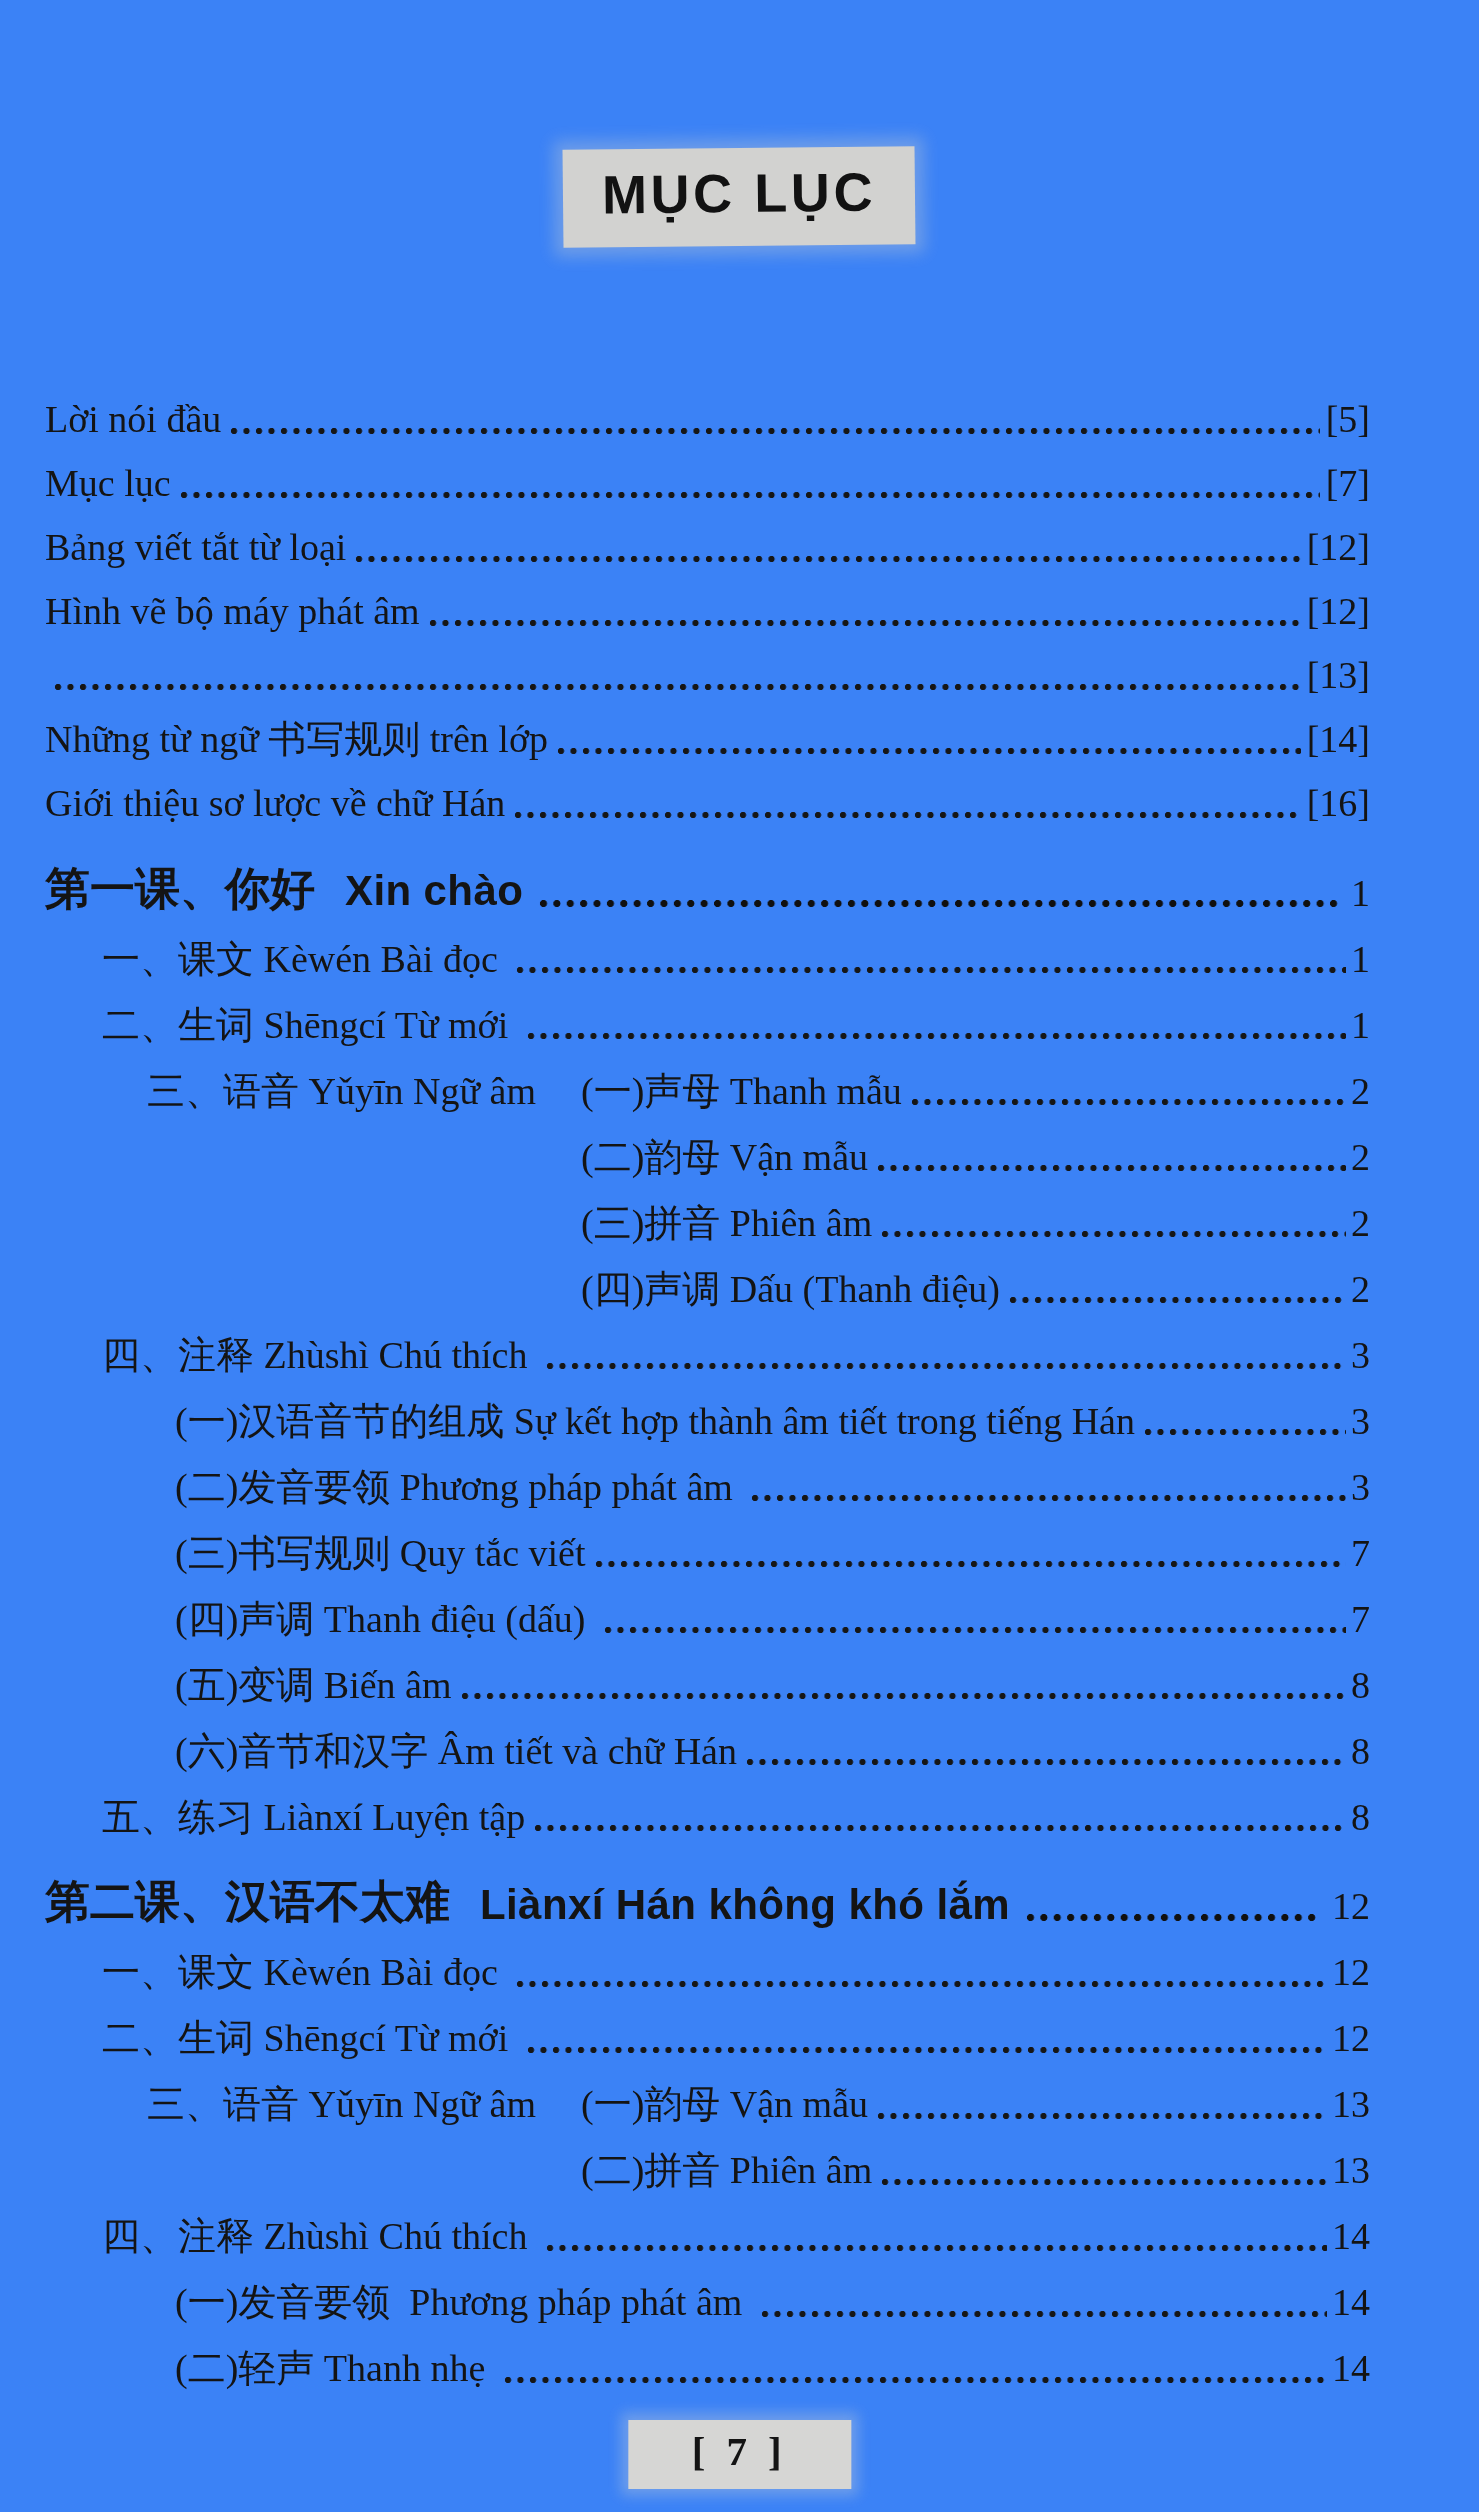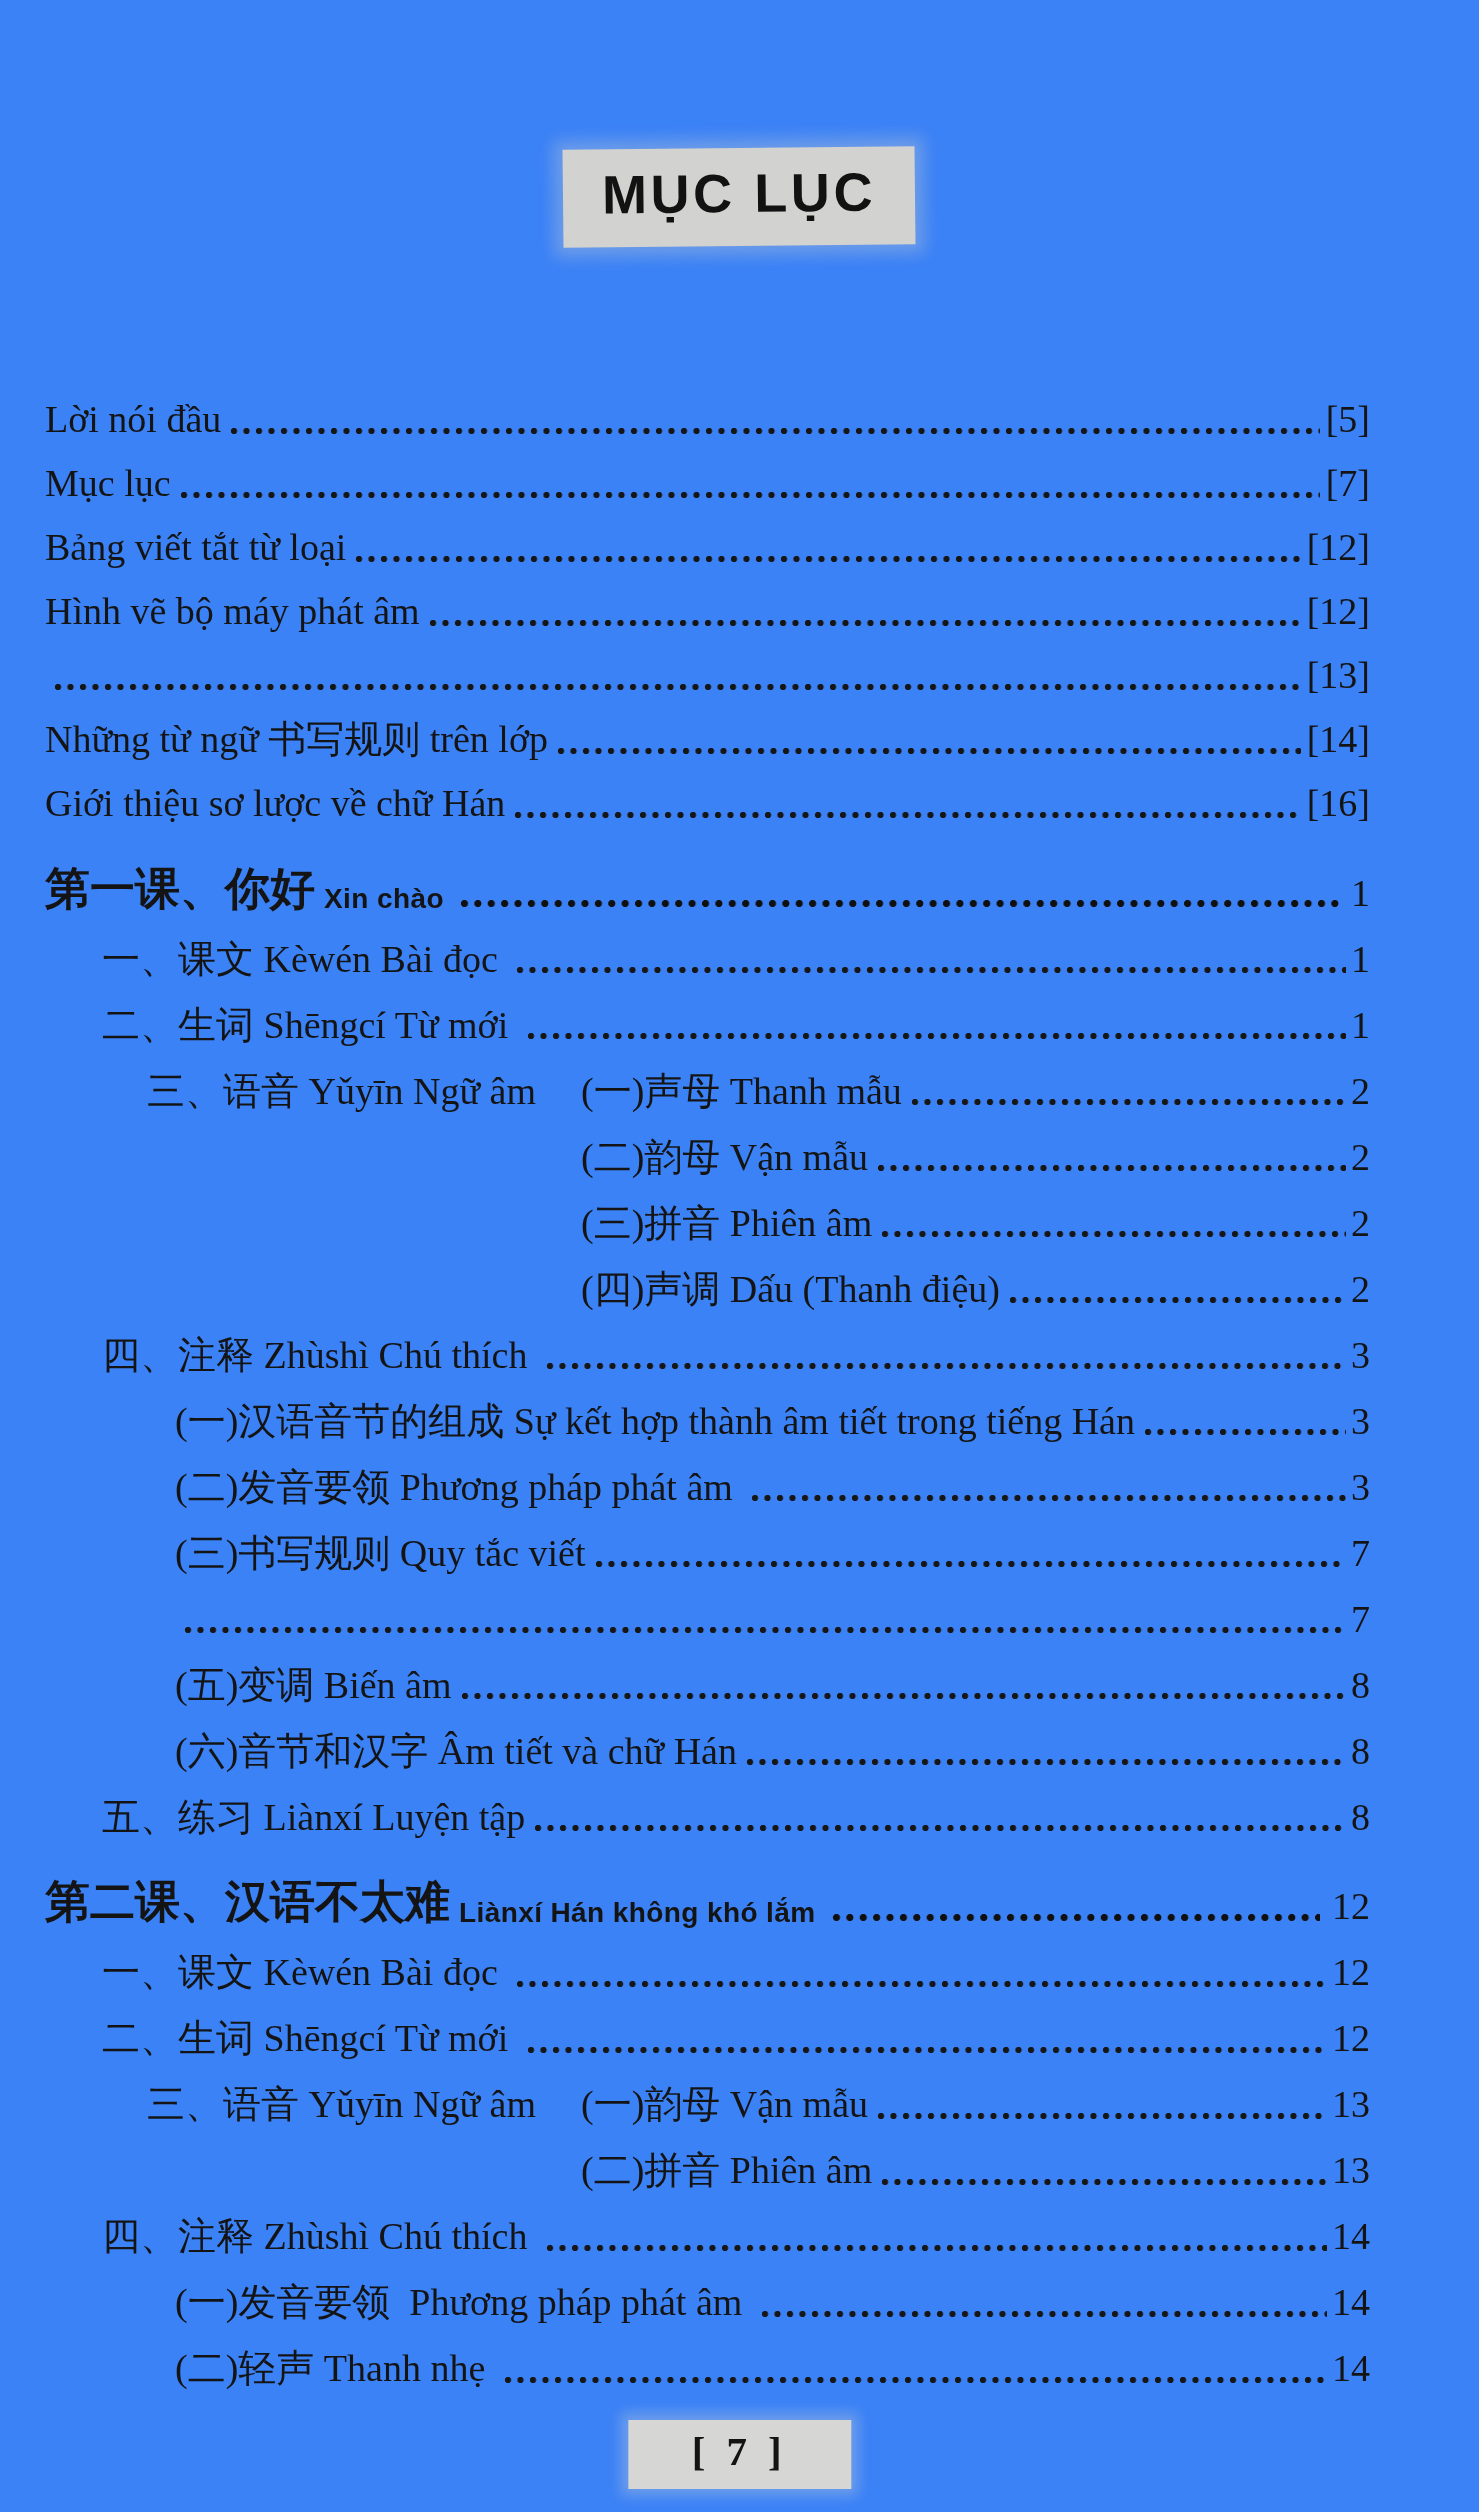--- a/index.html
+++ b/index.html
@@ -58,22 +58,22 @@
     background-size: 13.4px 9px;
   }
   .ind1 { padding-left: 57px; text-align: center; }
   .ind2 { padding-left: 130px; }
   .grp-cell { width: 479px; flex-shrink: 0; display: inline-block; margin-top: 16px; }
   .lesson-title { height: 79px; margin-top: 10.7px; font-weight: 700; gap: 7px; }
   .lt-cn { font-size: 45px; flex-shrink: 0; }
   .lt-vi {
     font-family: "Liberation Sans", "DejaVu Sans", sans-serif;
     font-weight: 700;
-    font-size: 28px;
-    margin-left: 2px;
+    font-size: 42px;
+    margin-left: 23px;
     flex-shrink: 0;
     letter-spacing: 0.4px;
   }
   .lesson-title .pg { font-weight: 400; font-size: 38px; }
   .footer-banner {
     position: absolute;
     left: 50%; bottom: 23px;
     transform: translateX(-50%);
     background: #d6d6d4;
     padding: 7.1px 64px 14.3px 64px;
@@ -189,20 +189,21 @@
         <span class="lbl">(二)发音要领 Phương pháp phát âm </span>
         <span class="leader"></span>
         <span class="pg">3</span>
       </div>
       <div class="row ind2">
         <span class="lbl">(三)书写规则 Quy tắc viết</span>
         <span class="leader"></span>
         <span class="pg">7</span>
       </div>
       <div class="row ind2">
+        <span class="lbl">(四)声调 Thanh điệu (dấu) </span>
         <span class="leader"></span>
         <span class="pg">7</span>
       </div>
       <div class="row ind2">
         <span class="lbl">(五)变调 Biến âm</span>
         <span class="leader"></span>
         <span class="pg">8</span>
       </div>
       <div class="row ind2">
         <span class="lbl">(六)音节和汉字 Âm tiết và chữ Hán</span>

